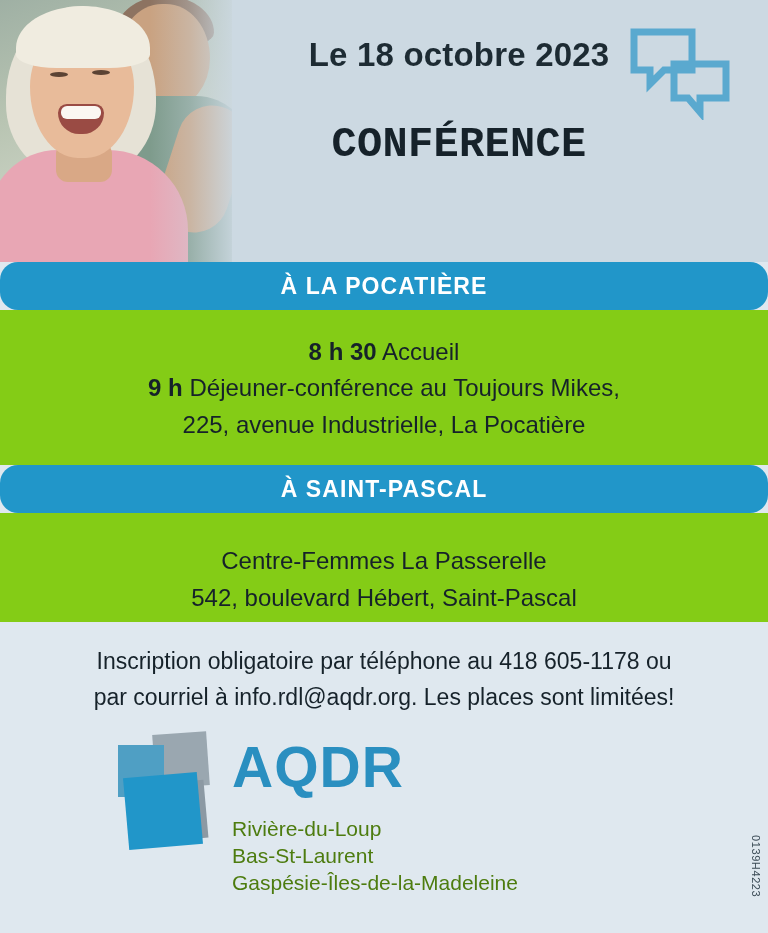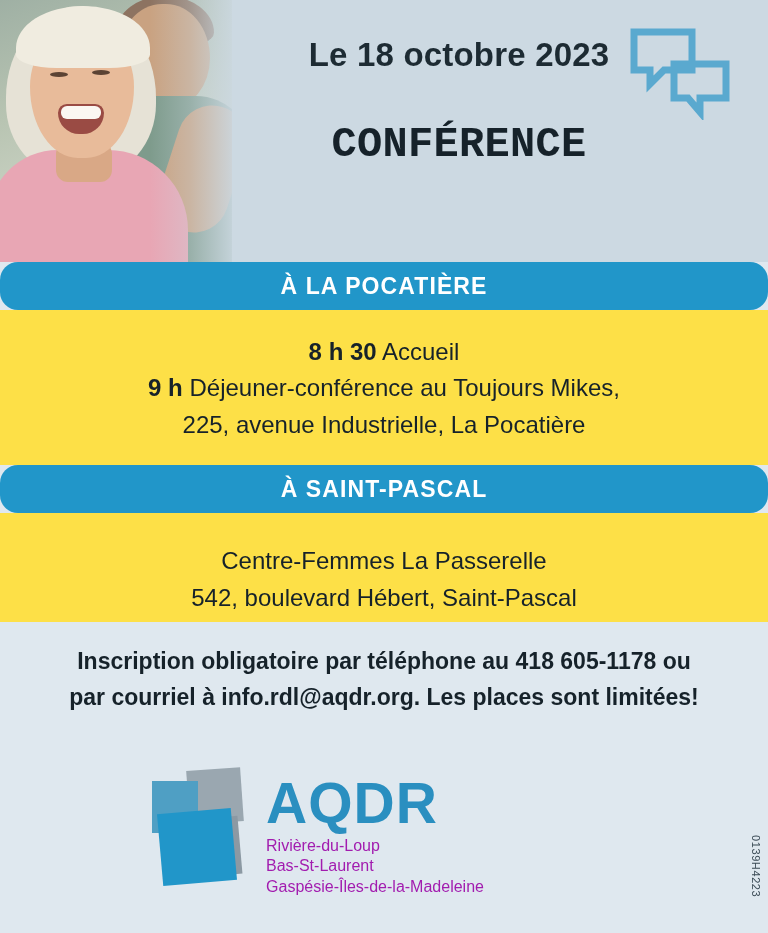--- a/index.html
+++ b/index.html
@@ -221,21 +221,21 @@
   }
   .band-label {
     color: #ffffff;
     font-size: 23px;
     font-weight: bold;
     letter-spacing: 1.1px;
   }
 
   .section {
     width: 768px;
-    background: #fde047;
+    background: #84cc16;
     text-align: center;
     color: #1d2b33;
   }
   .sec-a {
     padding: 24px 0 22px 0;
   }
   .sec-b {
     padding: 30px 0 6px 0;
   }
   .line {
@@ -245,21 +245,21 @@
   }
   .line b {
     font-weight: bold;
   }
 
   .cta {
     width: 768px;
     padding: 22px 0 10px 0;
     text-align: center;
     font-size: 23px;
-    font-weight: bold;
+    font-weight: normal;
     color: #16222a;
     line-height: 1.55;
     background: #dfe8ef;
   }
 
   
   .logo-wrap {
     position: absolute;
     left: 0;
     bottom: 36px;
@@ -313,23 +313,23 @@
     padding-top: 8px;
   }
   .logo-name {
     font-size: 57px;
     font-weight: bold;
     color: #2a8fc0;
     line-height: 1;
     letter-spacing: 1px;
   }
   .logo-sub {
-    margin-top: 4px;
-    font-size: 16px;
-    color: #a21caf;
+    margin-top: 20px;
+    font-size: 21px;
+    color: #4d7c0f;
     line-height: 1.28;
   }
 
   .code {
     position: absolute;
     right: 6px;
     bottom: 36px;
     font-size: 11px;
     color: #3a4a55;
     writing-mode: vertical-rl;

